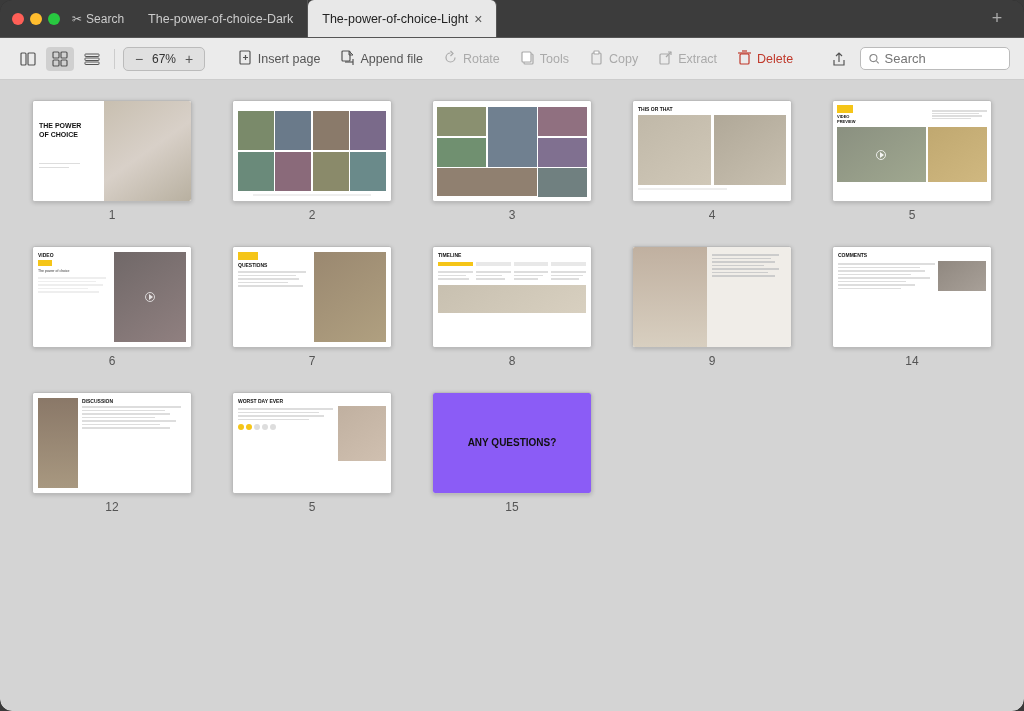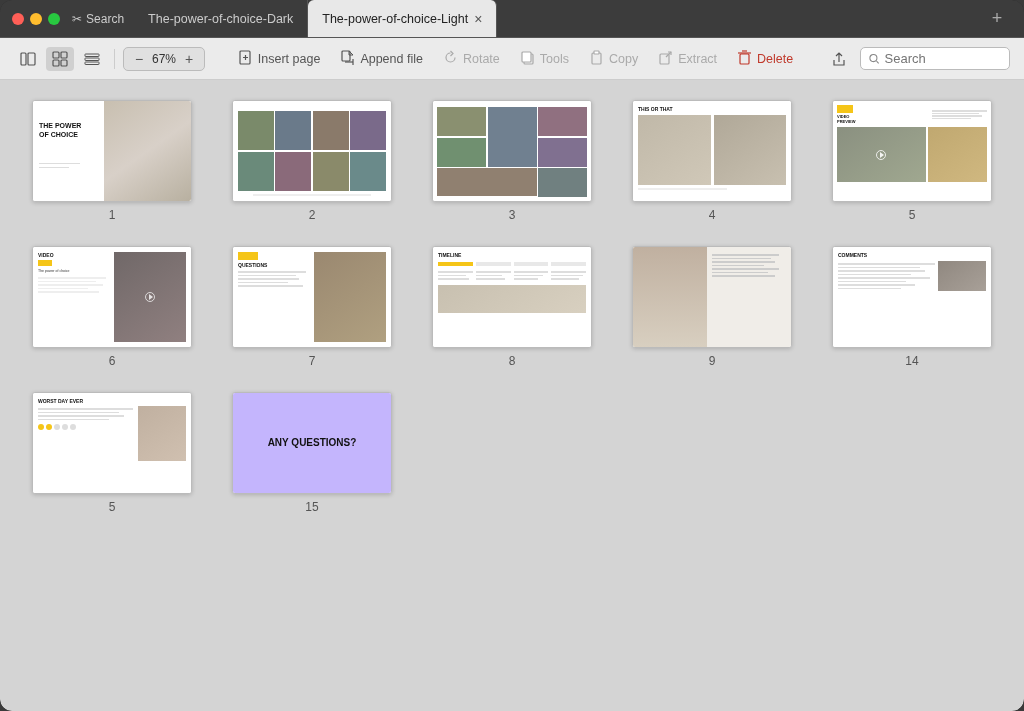--- a/index.html
+++ b/index.html
@@ -610,20 +610,40 @@
                 <div style="height:1.5px;background:#ddd;margin:2px 0;width:65%;"></div>
               </div>
               <div style="flex:1;background:linear-gradient(145deg,#908880,#a8a098);"></div>
             </div>
           </div>
         </div>
         <span class="slide-num">14</span>
       </div>
 
 
+      <div class="slide-item">
+        <div class="slide-thumb">
+          <div class="slide-inner" style="background:#fff;padding:5px;">
+            <div style="display:flex;gap:4px;">
+              <div style="width:40px;height:90px;background:linear-gradient(180deg,#8a7868,#a89880);"></div>
+              <div style="flex:1;">
+                <div style="font-size:5px;font-weight:800;color:#111;margin-bottom:2px;">DISCUSSION</div>
+                <div style="height:1.5px;background:#ddd;margin:2px 0;width:95%;"></div>
+                <div style="height:1.5px;background:#ddd;margin:2px 0;width:80%;"></div>
+                <div style="height:1.5px;background:#ddd;margin:2px 0;width:85%;"></div>
+                <div style="height:1.5px;background:#ddd;margin:2px 0;width:70%;"></div>
+                <div style="height:1.5px;background:#ddd;margin:2px 0;width:90%;"></div>
+                <div style="height:1.5px;background:#ddd;margin:2px 0;width:75%;"></div>
+                <div style="height:1.5px;background:#ddd;margin:2px 0;width:85%;"></div>
+              </div>
+            </div>
+          </div>
+        </div>
+        <span class="slide-num">12</span>
+      </div>
 
       <div class="slide-item">
         <div class="slide-thumb">
           <div class="slide-inner" style="background:#fff;padding:5px;">
             <div style="font-size:5px;font-weight:800;color:#111;margin-bottom:2px;">WORST DAY EVER</div>
             <div style="display:flex;gap:3px;height:55px;">
               <div style="flex:2;padding-right:2px;">
                 <div style="height:1.5px;background:#ddd;margin:2px 0;width:100%;"></div>
                 <div style="height:1.5px;background:#ddd;margin:2px 0;width:85%;"></div>
                 <div style="height:1.5px;background:#ddd;margin:2px 0;width:90%;"></div>
@@ -639,21 +659,21 @@
               <div style="flex:1;background:linear-gradient(145deg,#c0b0a0,#d0c0b0);"></div>
             </div>
           </div>
         </div>
         <span class="slide-num">5</span>
       </div>
 
 
       <div class="slide-item">
         <div class="slide-thumb">
-          <div class="slide-inner" style="background:#c4b5fd;display:flex;align-items:center;justify-content:center;">
+          <div class="slide-inner" style="background:#8b5cf6;display:flex;align-items:center;justify-content:center;">
             <div style="font-size:10px;font-weight:900;color:#111;text-align:center;line-height:1.2;padding:8px;">ANY QUESTIONS?</div>
           </div>
         </div>
         <span class="slide-num">15</span>
       </div>
 
     </div>
   </div>
 </div>
 

